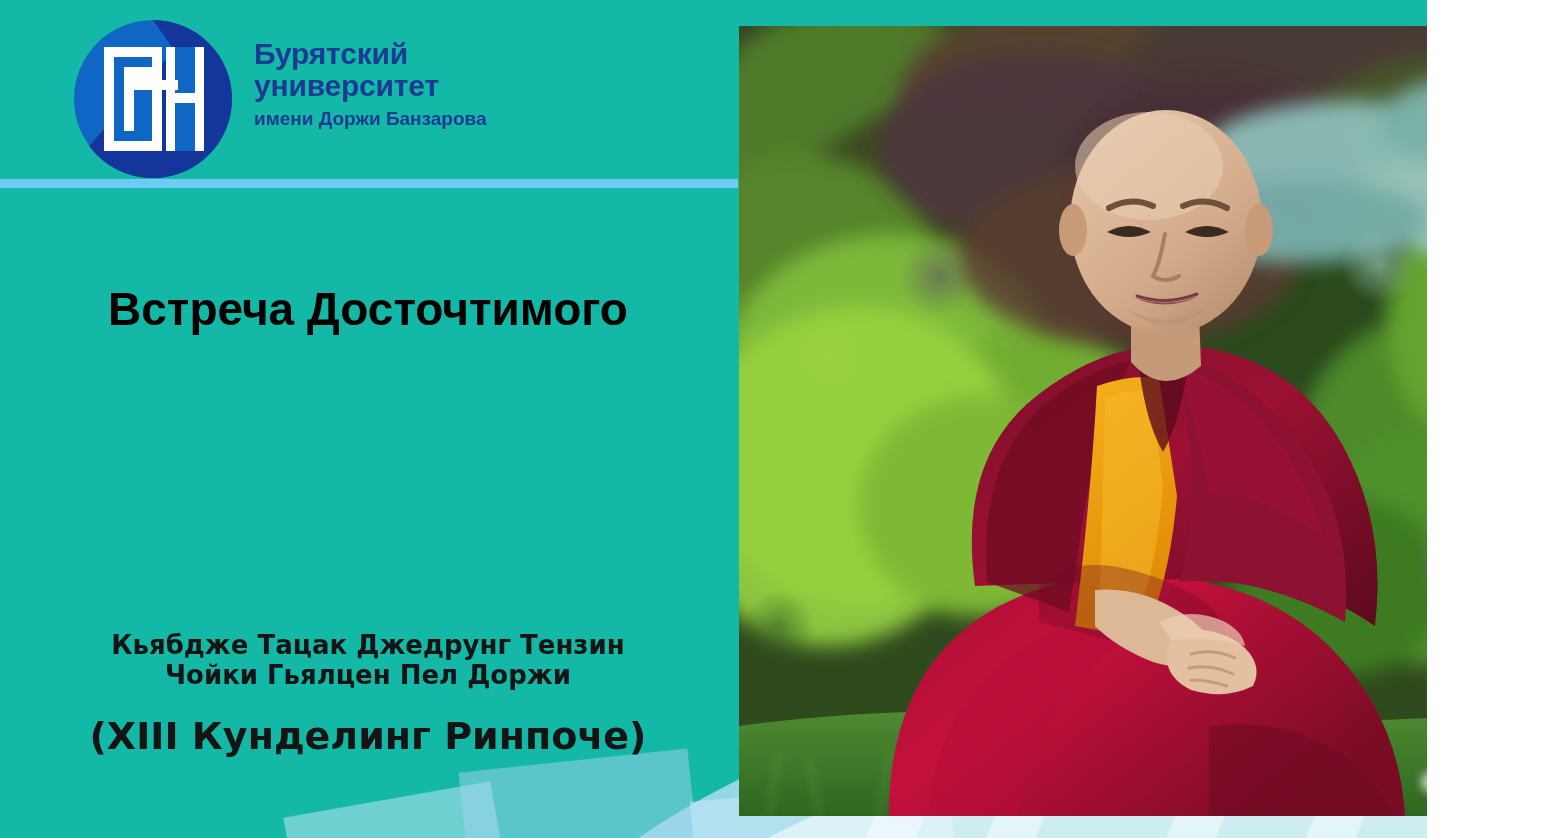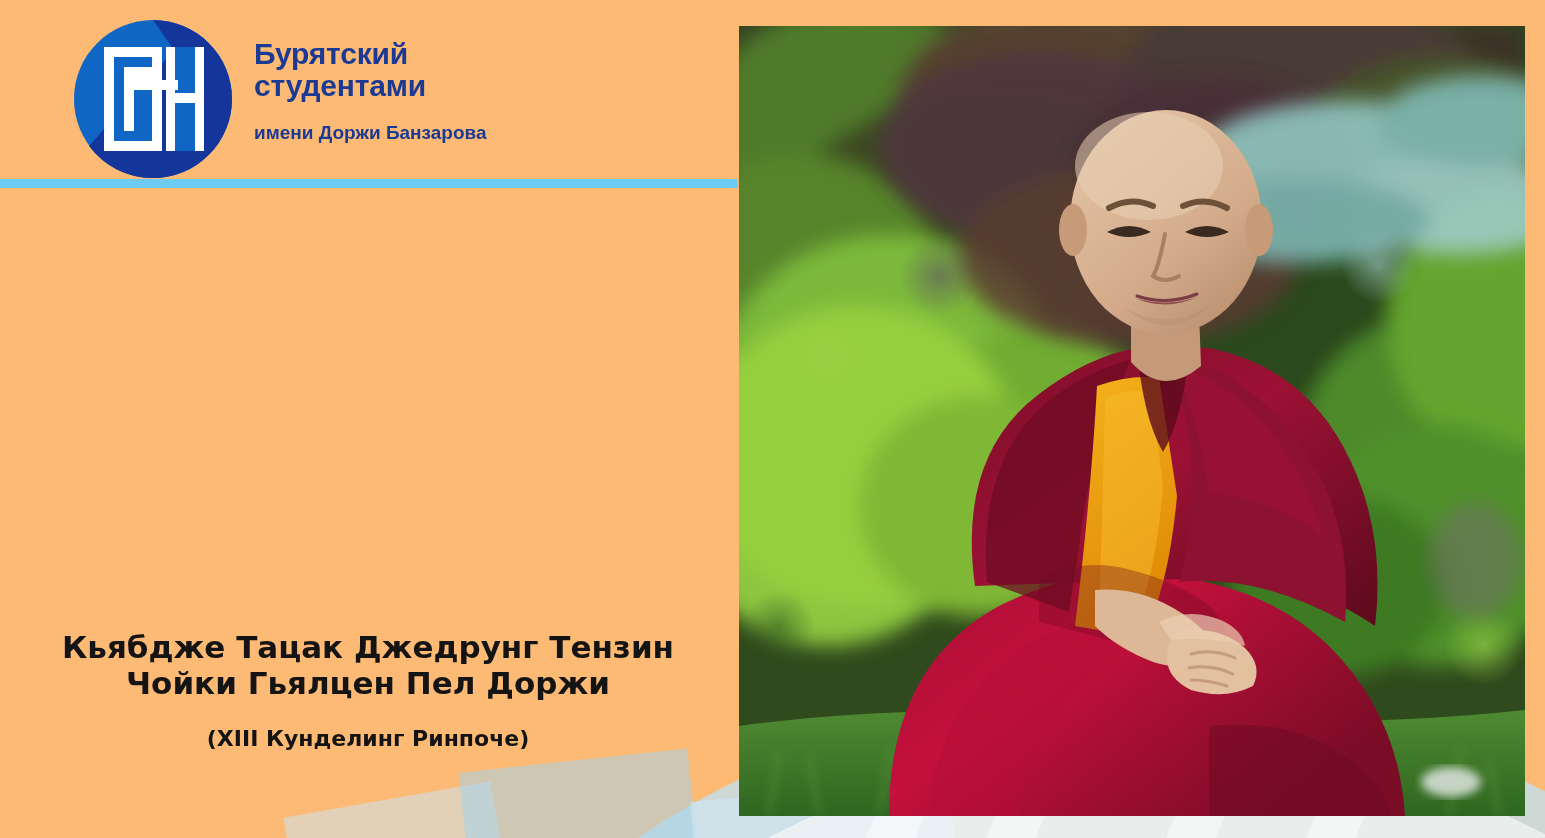--- a/index.html
+++ b/index.html
@@ -7,24 +7,24 @@
     margin: 0;
     padding: 0;
     background: #ffffff;
   }
   body {
     font-family: "Liberation Sans", "DejaVu Sans", sans-serif;
   }
 
   .slide {
     position: relative;
-    width: 1545px;
+    width: 1427px;
     height: 838px;
     overflow: hidden;
-    background: #fdba74;
+    background: #14b8a6;
   }
 
   
   .deco-layer {
     position: absolute;
     inset: 0;
     overflow: hidden;
     pointer-events: none;
   }
   .deco-arc {
@@ -100,21 +100,21 @@
     font-weight: bold;
     line-height: 1.08;
     letter-spacing: -0.2px;
     white-space: nowrap;
   }
   .logo-sub {
     color: #1b3a94;
     font-size: 19px;
     font-weight: bold;
     line-height: 1.1;
-    margin-top: 20px;
+    margin-top: 6px;
     white-space: nowrap;
   }
 
   
   .divider {
     position: absolute;
     left: 0;
     top: 179px;
     width: 738px;
     height: 9px;
@@ -140,26 +140,26 @@
     position: absolute;
     left: 10px;
     top: 630px;
     width: 716px;
     text-align: center;
     color: #141414;
     font-family: "DejaVu Sans", "Liberation Sans", sans-serif;
     font-weight: bold;
   }
   .attr-name {
-    font-size: 31px;
+    font-size: 26px;
     line-height: 1.16;
   }
   .attr-name .an-line { display: block; white-space: nowrap; }
   .attr-title {
-    font-size: 22px;
+    font-size: 38px;
     line-height: 1.16;
     margin-top: 24px;
     white-space: nowrap;
   }
 
   
   .photo-frame {
     position: absolute;
     left: 739px;
     top: 26px;
@@ -206,28 +206,29 @@
           <rect x="101" y="83" width="20" height="48"></rect>
         </g>
         <g fill="#ffffff">
           <rect x="78" y="60" width="26" height="10"></rect>
           <rect x="78" y="60" width="10" height="30"></rect>
         </g>
       </svg>
     </div>
     <div class="logo-text">
       <div class="logo-line">Бурятский</div>
-      <div class="logo-line">студентами</div>
+      <div class="logo-line">университет</div>
       <div class="logo-sub">имени Доржи Банзарова</div>
     </div>
   </div>
 
   <div class="divider"></div>
 
   <div class="headline">
+    <span class="hl-line">Встреча Досточтимого</span>
   </div>
 
   <div class="attribution">
     <div class="attr-name">
       <span class="an-line">Кьябдже Тацак Джедрунг Тензин</span>
       <span class="an-line">Чойки Гьялцен Пел Доржи</span>
     </div>
     <div class="attr-title">(XIII Кунделинг Ринпоче)</div>
   </div>
 

